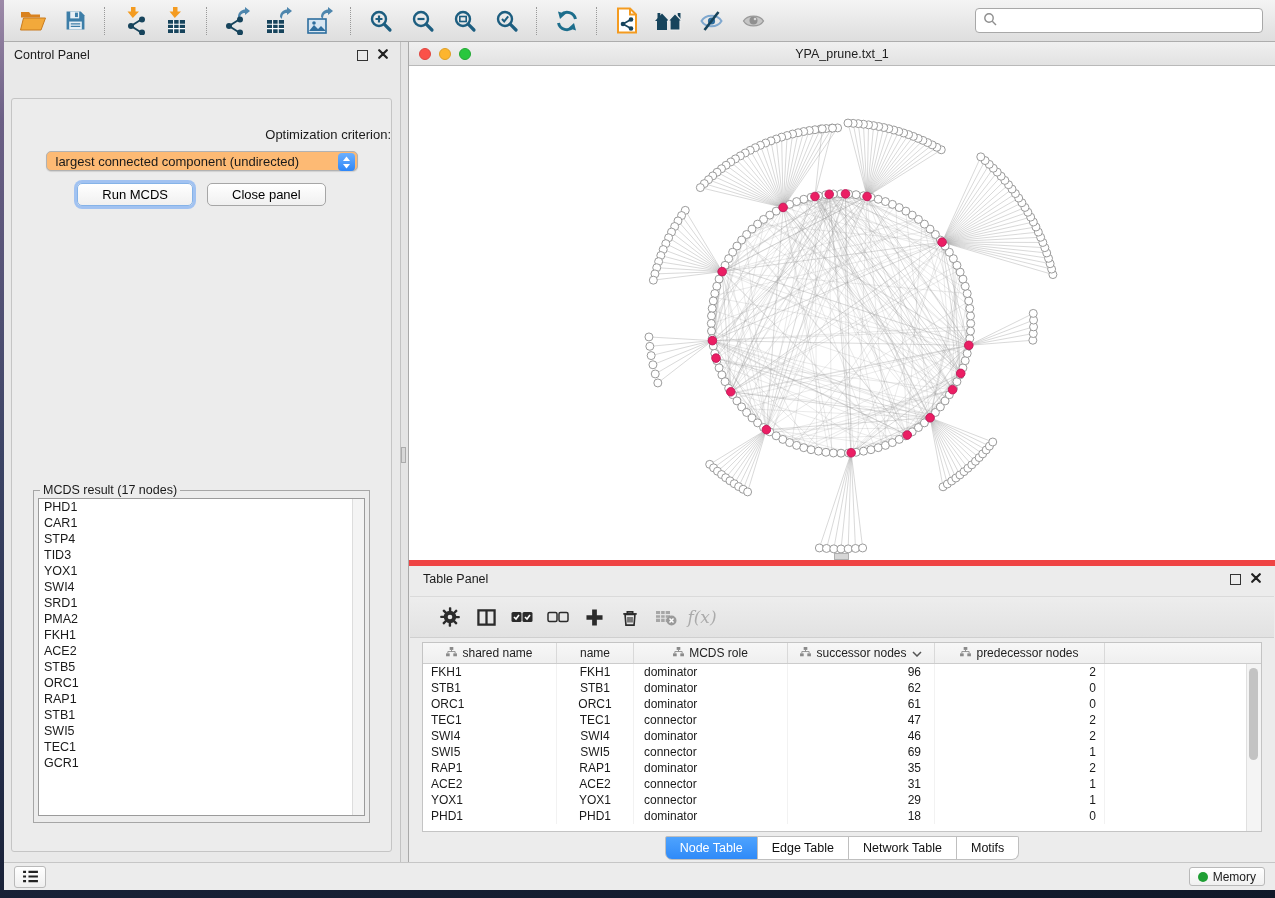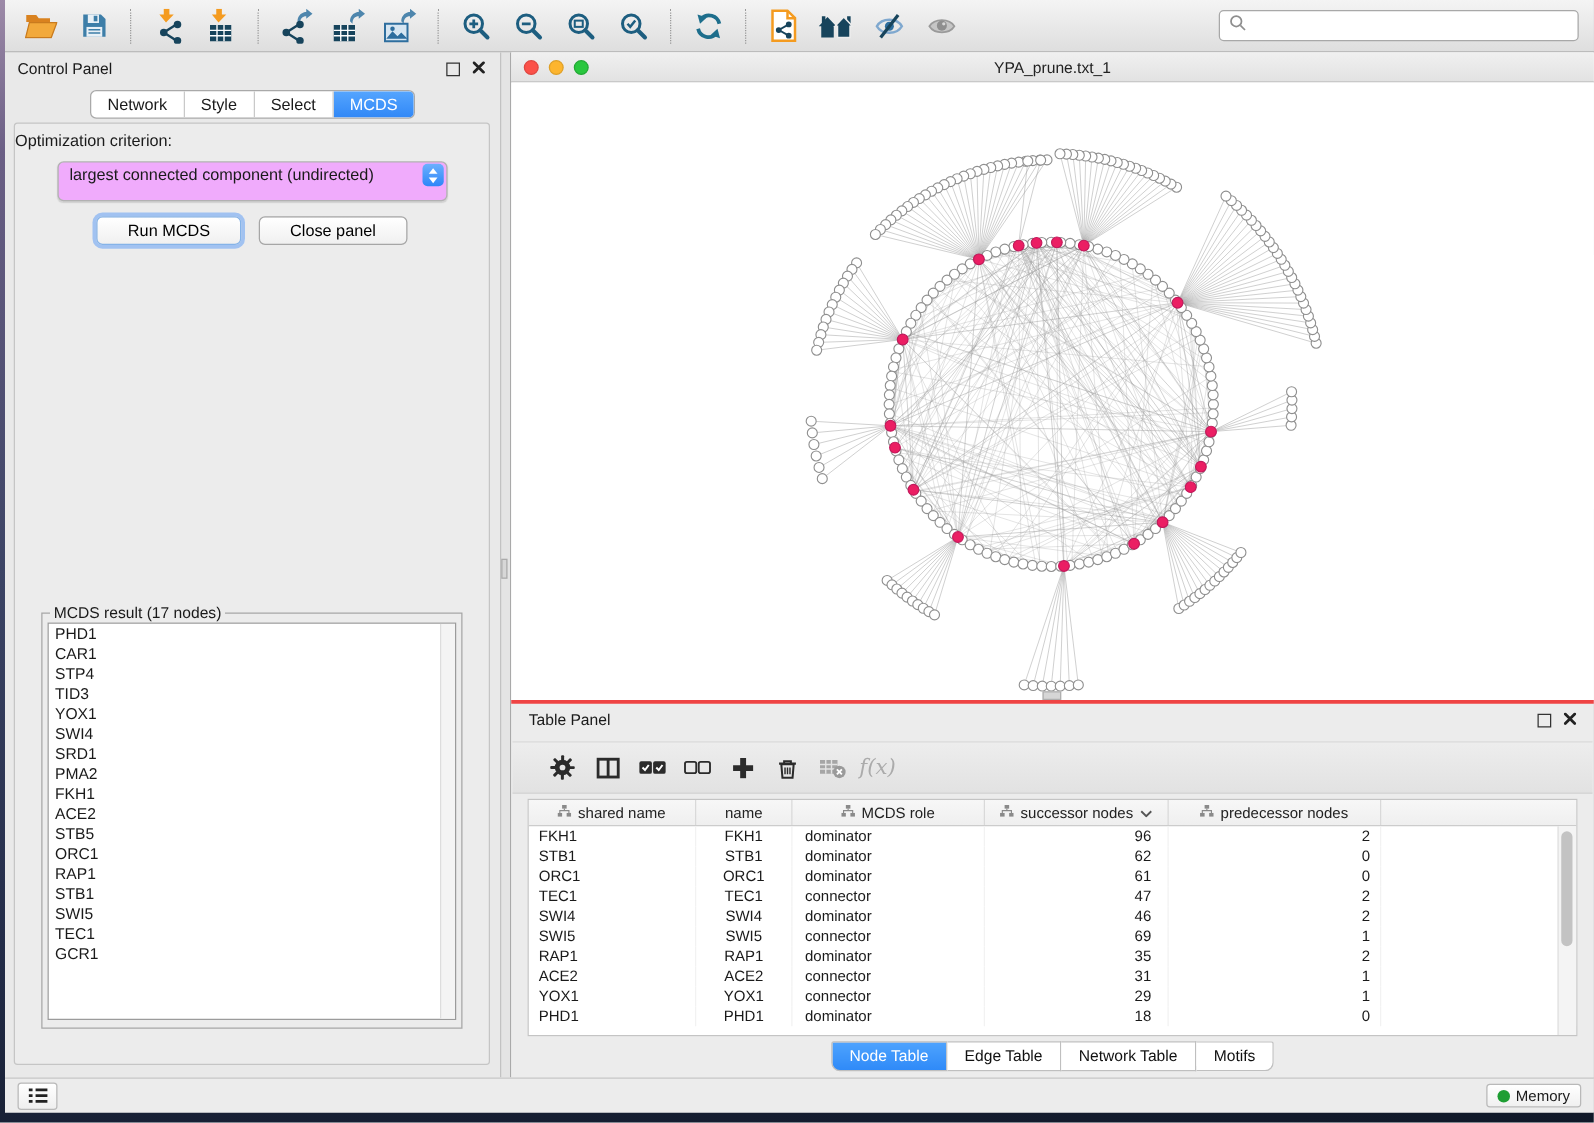--- a/index.html
+++ b/index.html
@@ -27,22 +27,22 @@
   .cp-header{height:26px;display:flex;align-items:center;padding:0 12px 0 10px;font-size:12.5px;}
   .winbtns{margin-left:auto;display:flex;align-items:center;gap:10px;}
   .floatbtn{width:9px;height:9px;border:1.5px solid #333;display:inline-block;}
   .cp-tabs{position:absolute;top:30px;left:0;right:0;display:flex;justify-content:center;}
   .seg{display:inline-flex;background:#fff;border:1px solid #A9A9A9;border-radius:5px;overflow:hidden;}
   .cptab{padding:3px 13px;font-size:13px;border-left:1px solid #C9C9C9;cursor:default;}
   .cptab:first-child{border-left:none;}
   .cptab.active{background:linear-gradient(#55A5FE,#3188F7);color:#fff;}
   .cp-body{position:absolute;left:7px;right:8px;top:56px;bottom:10px;background:#ECECEC;
     border:1px solid #C5C5C5;border-radius:3px;}
-  .opt-label{text-align:left;font-size:13px;margin-top:6px;}
-  .select{position:relative;width:312px;height:32px;margin:9px auto 0;background:#f0abfc;
+  .opt-label{text-align:right;font-size:13px;margin-top:28px;}
+  .select{position:relative;width:312px;height:20px;margin:9px auto 0;background:#fdba74;
     border:1px solid #B2B2B2;border-radius:5px;box-shadow:0 1px 1px rgba(0,0,0,.12);box-sizing:border-box;}
   .select-text{font-size:13px;line-height:20px;padding-left:9px;display:block;white-space:nowrap;}
   .stepper{position:absolute;right:2px;top:1px;width:17px;height:18px;border-radius:4px;
     background:linear-gradient(#6CB0FE,#2E86F8);display:flex;align-items:center;justify-content:center;}
   .btnrow{display:flex;justify-content:center;gap:14px;margin-top:12px;}
   .mbtn{background:linear-gradient(#FFFFFF,#F0F0F0);border:1px solid #A6A6A6;border-radius:5px;
     font-size:13px;height:23px;padding:0 24px;font-family:"Liberation Sans",sans-serif;}
   .mbtn.focus{border-color:#85B3E8;box-shadow:0 0 0 3px rgba(100,160,245,.55);}
   .mcds-result{position:absolute;left:5px;right:5px;top:368px;bottom:12px;margin:16px;padding:2px 0 0 0;
     border:1px solid #A6A6A6;}
@@ -65,21 +65,21 @@
   .tl.red{background:#FB5149;border:1px solid #DF4640;}
   .tl.yellow{background:#FDB52E;border:1px solid #DFA026;}
   .tl.green{background:#29C73E;border:1px solid #22A834;}
   .net-title{position:absolute;left:0;right:0;text-align:center;font-size:12.5px;color:#222;}
   .net-canvas{flex:1;position:relative;background:#fff;}
   .net-canvas svg{position:absolute;inset:0;width:100%;height:100%;}
   .h-handle{position:absolute;bottom:0;left:calc(50% - 8px);width:15px;height:7px;
     background:#D6D6D6;border:1px solid #AFAFAF;box-sizing:border-box;}
 
   
-  .table-panel{flex:1;background:#ECECEC;border-top:3px solid #ef4444;position:relative;}
+  .table-panel{flex:1;background:#ECECEC;border-top:6px solid #ef4444;position:relative;}
   .tp-header{height:26px;display:flex;align-items:center;padding:0 14px;font-size:12.5px;}
   .tp-toolbar{position:absolute;top:30px;left:1px;right:1px;height:42px;
     background:linear-gradient(#EDEDED,#E2E2E2);border-top:1px solid #DADADA;border-bottom:1px solid #CFCFCF;
     display:flex;align-items:center;padding-left:22px;box-sizing:border-box;}
   .tico{width:36px;display:flex;justify-content:center;align-items:center;}
   .fx{font-family:"DejaVu Serif",serif;font-style:italic;font-size:17px;color:#ABABAB;}
   .tp-table{position:absolute;left:13px;right:13px;top:76px;height:190px;background:#fff;
     border:1px solid #C4C4C4;overflow:hidden;box-sizing:border-box;}
   .tp-thead{display:flex;height:20px;background:linear-gradient(#F7F7F7,#EFEFEF);
     border-bottom:1px solid #CCC;font-size:12px;color:#222;}
@@ -267,28 +267,20 @@
   <div class="content">
 
     <div class="control-panel">
       <div class="cp-header">
         <span>Control Panel</span>
         <span class="winbtns">
           <span class="floatbtn"></span>
           <span><svg width="10" height="10" viewBox="0 0 10 10">
                 <path d="M1.2 1.2 L8.8 8.8 M8.8 1.2 L1.2 8.8" stroke="#222" stroke-width="2.2" stroke-linecap="round"></path>
               </svg></span>
-        </span>
-      </div>
-      <div class="cp-tabs">
-        <span class="seg">
-          <span class="cptab">Network</span>
-          <span class="cptab">Style</span>
-          <span class="cptab">Select</span>
-          <span class="cptab active">MCDS</span>
         </span>
       </div>
       <div class="cp-body">
         <div class="opt-label">Optimization criterion:</div>
         <div class="select">
           <span class="select-text">largest connected component (undirected)</span>
           <span class="stepper">
             <svg width="9" height="13" viewBox="0 0 9 13">
                 <path d="M4.5 0.5 L8 5 H1z" fill="#fff"></path>
                 <path d="M4.5 12.5 L1 8 H8z" fill="#fff"></path>

